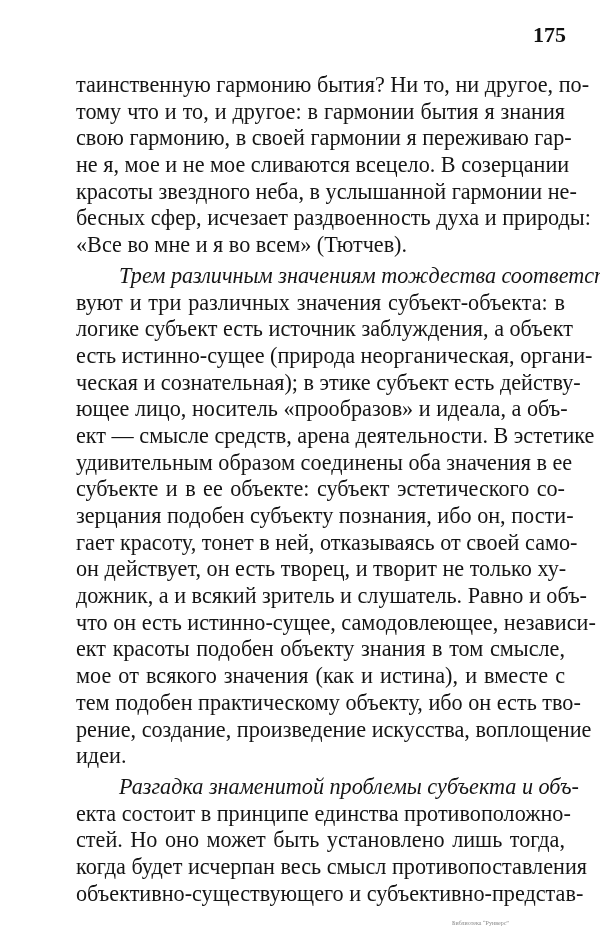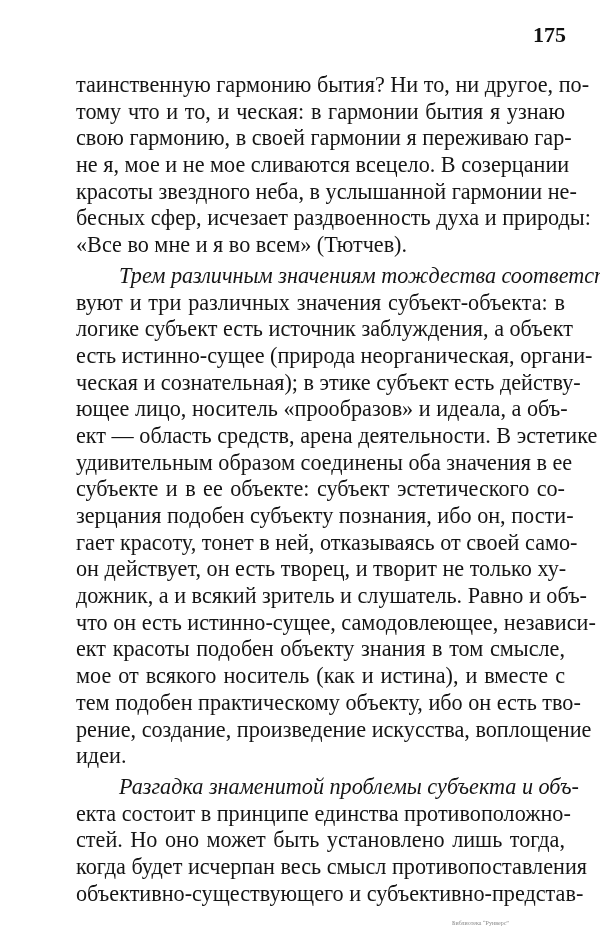--- a/index.html
+++ b/index.html
@@ -29,44 +29,44 @@
   }
 </style>
 </head>
 <body>
 
 <div class="page">
   <div class="page-number">175</div>
   <div class="text" id="body-text">
       <div class="para">
         <span class="line">таинственную гармонию бытия? Ни то, ни другое, по-</span>
-        <span class="line">тому что и то, и ческая: в гармонии бытия я узнаю</span>
+        <span class="line">тому что и то, и другое: в гармонии бытия я знания</span>
         <span class="line">свою гармонию, в своей гармонии я переживаю гар-</span>
         <span class="line">не я, мое и не мое сливаются всецело. В созерцании</span>
         <span class="line">красоты звездного неба, в услышанной гармонии не-</span>
         <span class="line">бесных сфер, исчезает раздвоенность духа и природы:</span>
         <span class="line last">«Все во мне и я во всем» (Тютчев).</span>
       </div>
       <div class="para">
         <span class="line indent">Трем различным значениям тождества соответст-</span>
         <span class="line">вуют и три различных значения субъект-объекта: в</span>
         <span class="line">логике субъект есть источник заблуждения, а объект</span>
         <span class="line">есть истинно-сущее (природа неорганическая, органи-</span>
         <span class="line">ческая и сознательная); в этике субъект есть действу-</span>
         <span class="line">ющее лицо, носитель «прообразов» и идеала, а объ-</span>
-        <span class="line">ект — область средств, арена деятельности. В эстетике</span>
+        <span class="line">ект — смысле средств, арена деятельности. В эстетике</span>
         <span class="line">удивительным образом соединены оба значения в ее</span>
         <span class="line">субъекте и в ее объекте: субъект эстетического со-</span>
         <span class="line">зерцания подобен субъекту познания, ибо он, пости-</span>
         <span class="line">гает красоту, тонет в ней, отказываясь от своей само-</span>
         <span class="line">он действует, он есть творец, и творит не только ху-</span>
         <span class="line">дожник, а и всякий зритель и слушатель. Равно и объ-</span>
         <span class="line">что он есть истинно-сущее, самодовлеющее, независи-</span>
         <span class="line">ект красоты подобен объекту знания в том смысле,</span>
-        <span class="line">мое от всякого носитель (как и истина), и вместе с</span>
+        <span class="line">мое от всякого значения (как и истина), и вместе с</span>
         <span class="line">тем подобен практическому объекту, ибо он есть тво-</span>
         <span class="line">рение, создание, произведение искусства, воплощение</span>
         <span class="line last">идеи.</span>
       </div>
       <div class="para">
         <span class="line indent">Разгадка знаменитой проблемы субъекта и объ-</span>
         <span class="line">екта состоит в принципе единства противоположно-</span>
         <span class="line">стей. Но оно может быть установлено лишь тогда,</span>
         <span class="line">когда будет исчерпан весь смысл противопоставления</span>
         <span class="line">объективно-существующего и субъективно-представ-</span>

